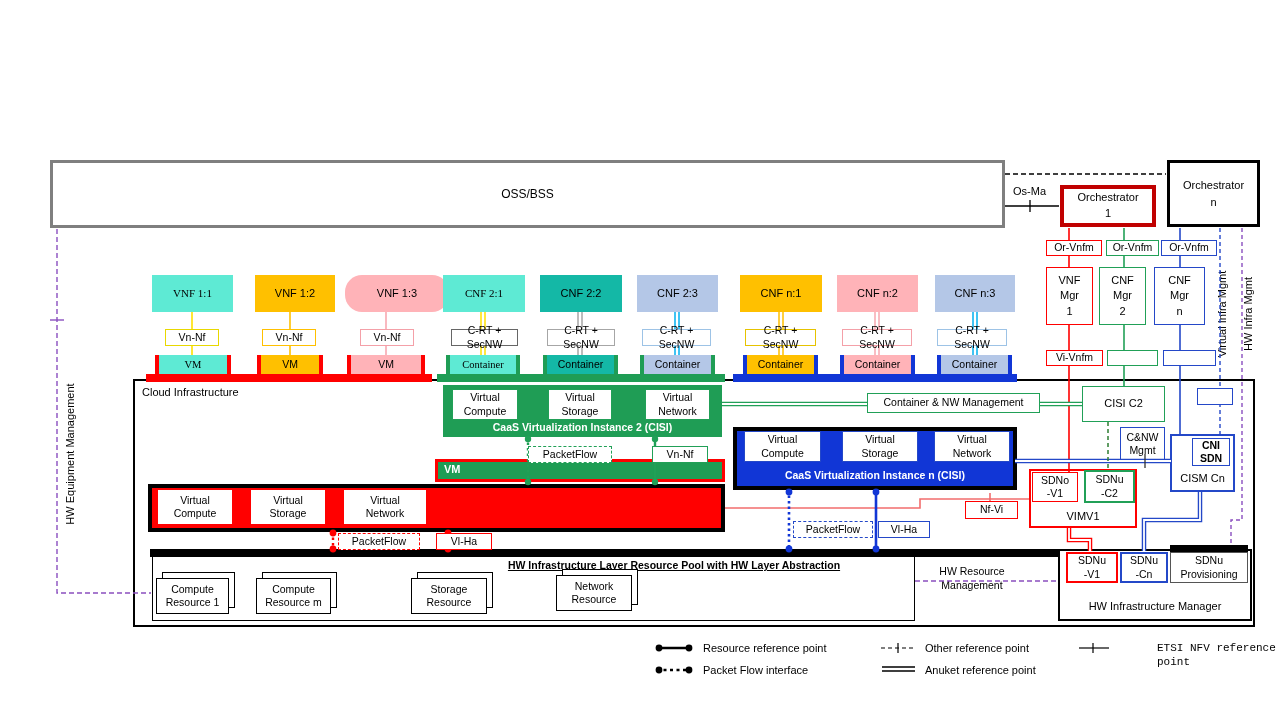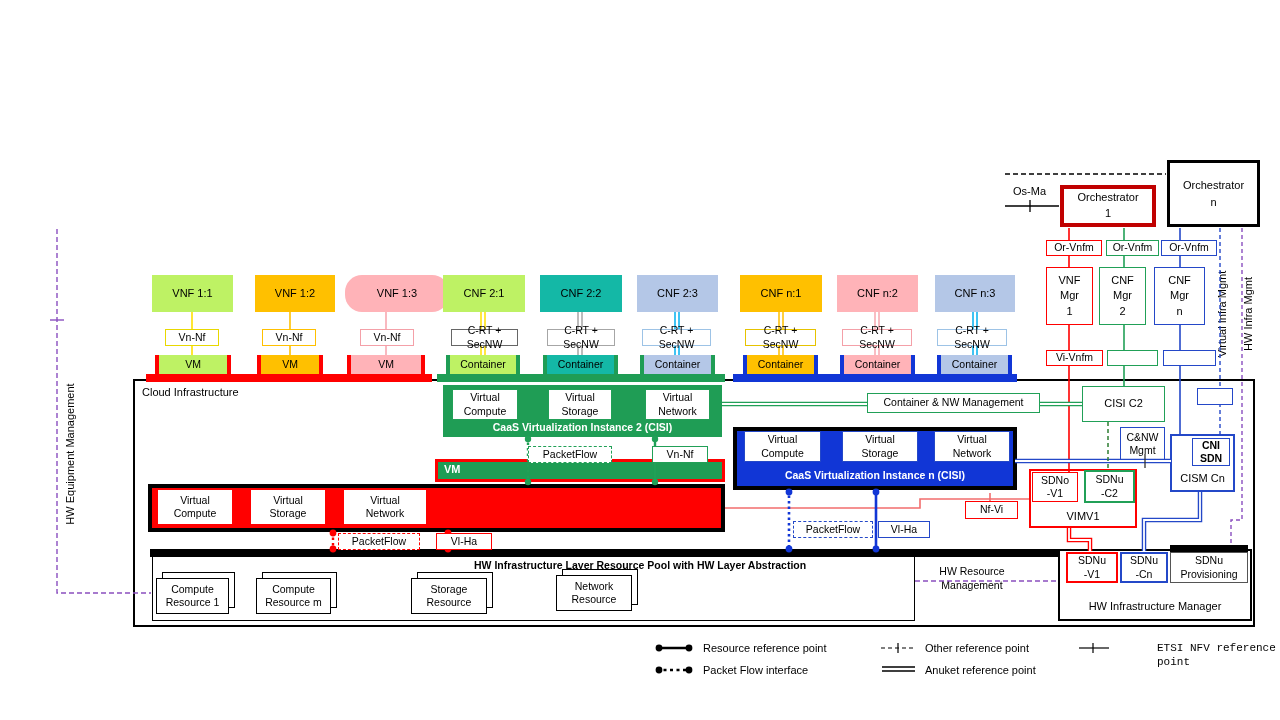--- a/index.html
+++ b/index.html
@@ -6,21 +6,21 @@
   #canvas{position:relative;width:1280px;height:720px;background:#fff;overflow:hidden;}
   .box{position:absolute;box-sizing:border-box;display:flex;align-items:center;justify-content:center;
        text-align:center;white-space:pre-line;background:#fff;font-size:10.5px;line-height:1.25;}
   .nob{background:transparent;border:none;}
   .txt{position:absolute;white-space:pre-line;font-size:10.5px;line-height:1.3;}
   .f11{font-size:11px;} .f12{font-size:12px;} .bold{font-weight:bold;}
   .white{color:#fff;}
   .rot{position:absolute;transform:rotate(-90deg);font-size:11px;text-align:center;white-space:nowrap;}
   svg{position:absolute;left:0;top:0;}
   
-  .yellow{background:#bef264;} .orange{background:#FFC000;} .pink{background:#FFB3B8;}
+  .yellow{background:#5eead4;font-family:Liberation Serif, serif;} .orange{background:#FFC000;} .pink{background:#FFB3B8;}
   .gray{background:#14b8a6;} .lblue{background:#B4C7E7;}
   .greenfill{background:#1F9D55;} .bluefill{background:#1136D6;} .redfill{background:#FF0000;}
   .blackfill{background:#000;}
   
   .b-black2{border:2px solid #000;} .b-black3{border:3px solid #000;}
   .b-black1{border:1.3px solid #000;}
   .b-gray3{border:3px solid #7F7F7F;}
   .b-red{border:1.6px solid #FF0000;} .b-red2{border:2px solid #FF0000;} .b-dred4{border:4px solid #C00000;}
   .b-green{border:1.6px solid #21A057;} .b-green2{border:2px solid #21A057;}
   .b-blue{border:1.6px solid #2448C8;} .b-blue2{border:2px solid #2448C8;}
@@ -28,20 +28,21 @@
   
   .u-red{border:4px solid #FF0000;border-top:none;}
   .u-green{border:4px solid #1F9D55;border-top:none;}
   .u-blue{border:4px solid #1136D6;border-top:none;}
 </style>
 </head>
 <body>
 
 <div id="canvas">
 
+  <div class="box b-gray3 f12" style="left:50px;top:160px;width:955px;height:68px;">OSS/BSS</div>
 
   <div class="box b-black3 f11" style="left:1167px;top:160px;width:93px;height:67px;line-height:1.5;">Orchestrator
 n</div>
 
   <div class="box yellow nob f11" style="left:152px;top:275px;width:81px;height:37px;">VNF 1:1</div>
   <div class="box orange nob f11" style="left:255px;top:275px;width:80px;height:37px;">VNF 1:2</div>
   <div class="box pink nob f11" style="left:345px;top:275px;width:104px;height:37px;border-radius:17px;">VNF 1:3</div>
   <div class="box yellow nob f11" style="left:443px;top:275px;width:82px;height:37px;">CNF 2:1</div>
   <div class="box gray nob f11" style="left:540px;top:275px;width:82px;height:37px;">CNF 2:2</div>
   <div class="box lblue nob f11" style="left:637px;top:275px;width:81px;height:37px;">CNF 2:3</div>
@@ -90,21 +91,21 @@
   <div class="box b-blue" style="left:744px;top:431px;width:77px;height:31px;">Virtual
 Compute</div>
   <div class="box b-blue" style="left:842px;top:431px;width:76px;height:31px;">Virtual
 Storage</div>
   <div class="box b-blue" style="left:934px;top:431px;width:76px;height:31px;">Virtual
 Network</div>
   <div class="txt white bold" style="left:733px;top:469px;width:284px;text-align:center;">CaaS Virtualization Instance n (CISI)</div>
 
   <div class="blackfill" style="position:absolute;left:150px;top:549px;width:920px;height:8px;"></div>
   <div class="box b-black1 nob" style="left:152px;top:551px;width:763px;height:70px;background:transparent;"></div>
-  <div class="txt bold" style="left:474px;top:559px;width:440px;text-align:left;">HW Infrastructure Layer Resource Pool with HW Layer Abstraction</div>
+  <div class="txt bold" style="left:454px;top:559px;width:440px;text-align:center;text-decoration:underline;">HW Infrastructure Layer Resource Pool with HW Layer Abstraction</div>
 
   <div class="box b-black1" style="left:162px;top:572px;width:73px;height:36px;"></div>
   <div class="box b-black1" style="left:156px;top:578px;width:73px;height:36px;">Compute
 Resource 1</div>
   <div class="box b-black1" style="left:262px;top:572px;width:75px;height:36px;"></div>
   <div class="box b-black1" style="left:256px;top:578px;width:75px;height:36px;">Compute
 Resource m</div>
   <div class="box b-black1" style="left:417px;top:572px;width:76px;height:36px;"></div>
   <div class="box b-black1" style="left:411px;top:578px;width:76px;height:36px;">Storage
 Resource</div>

